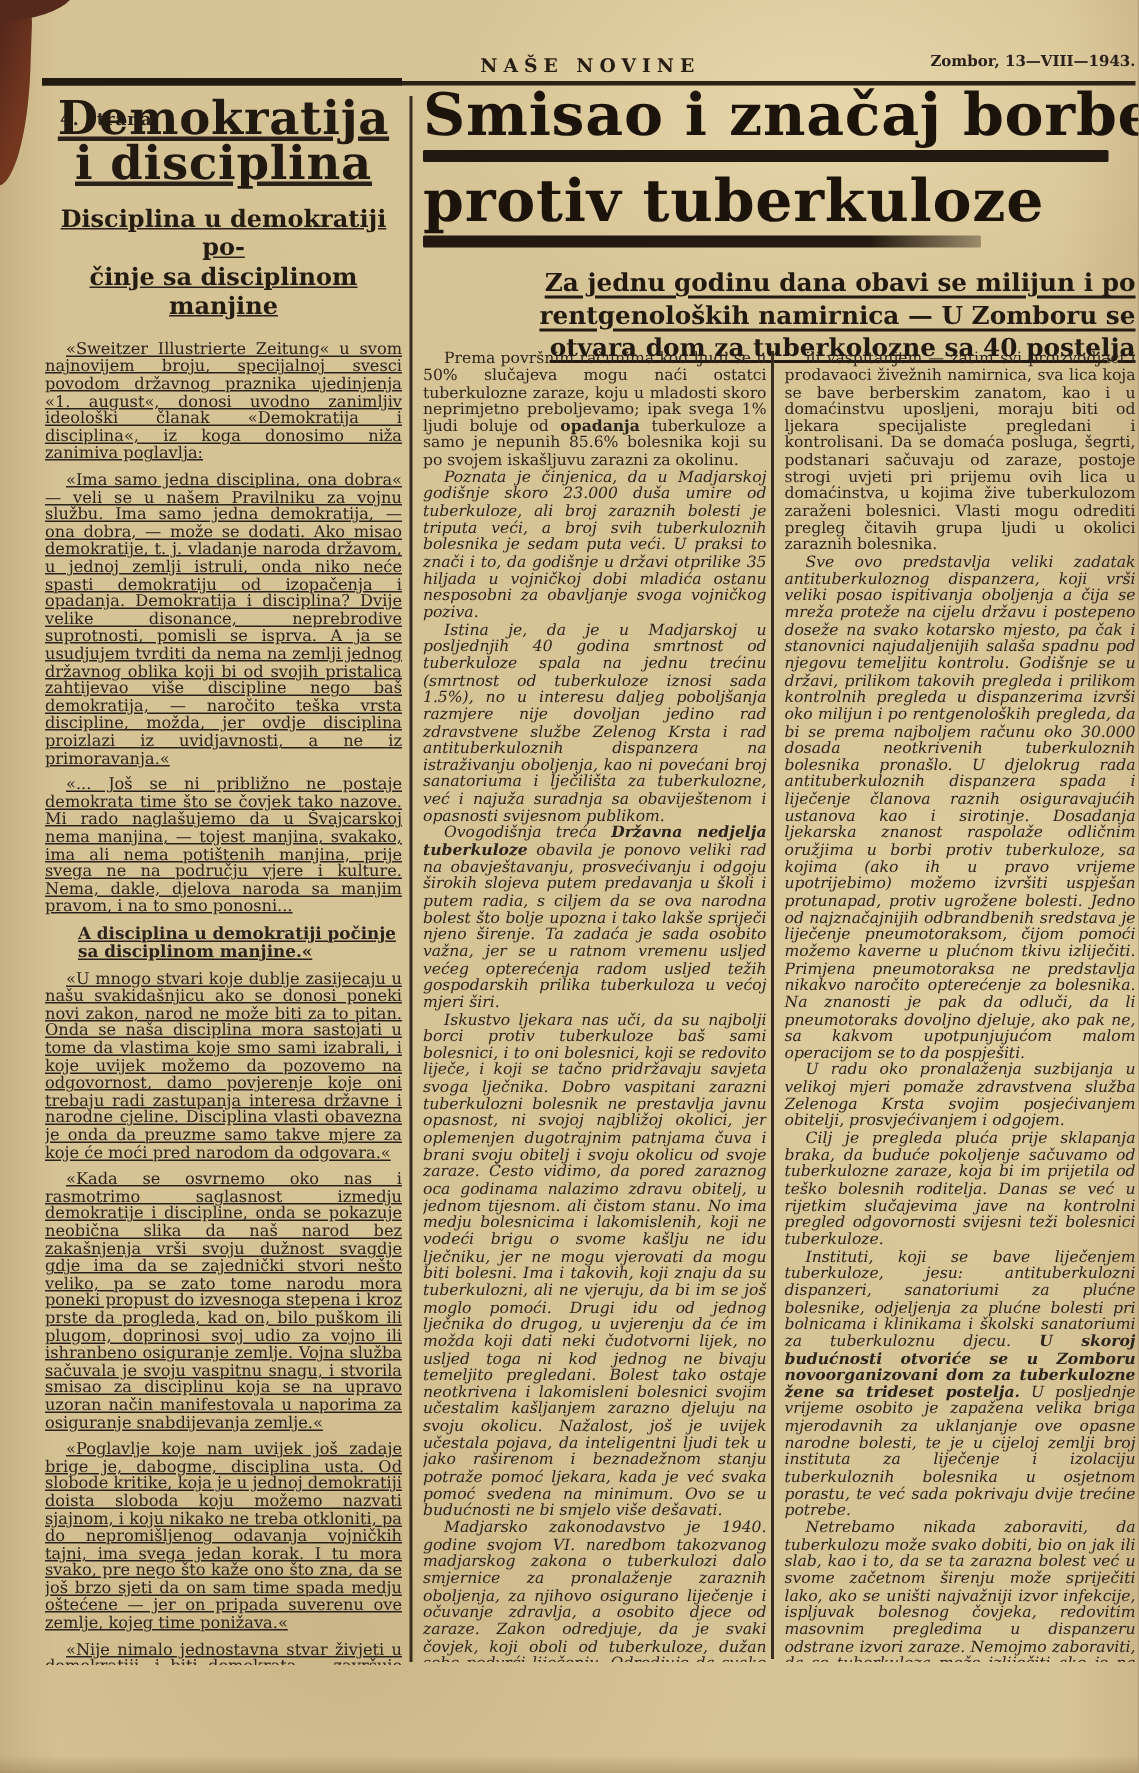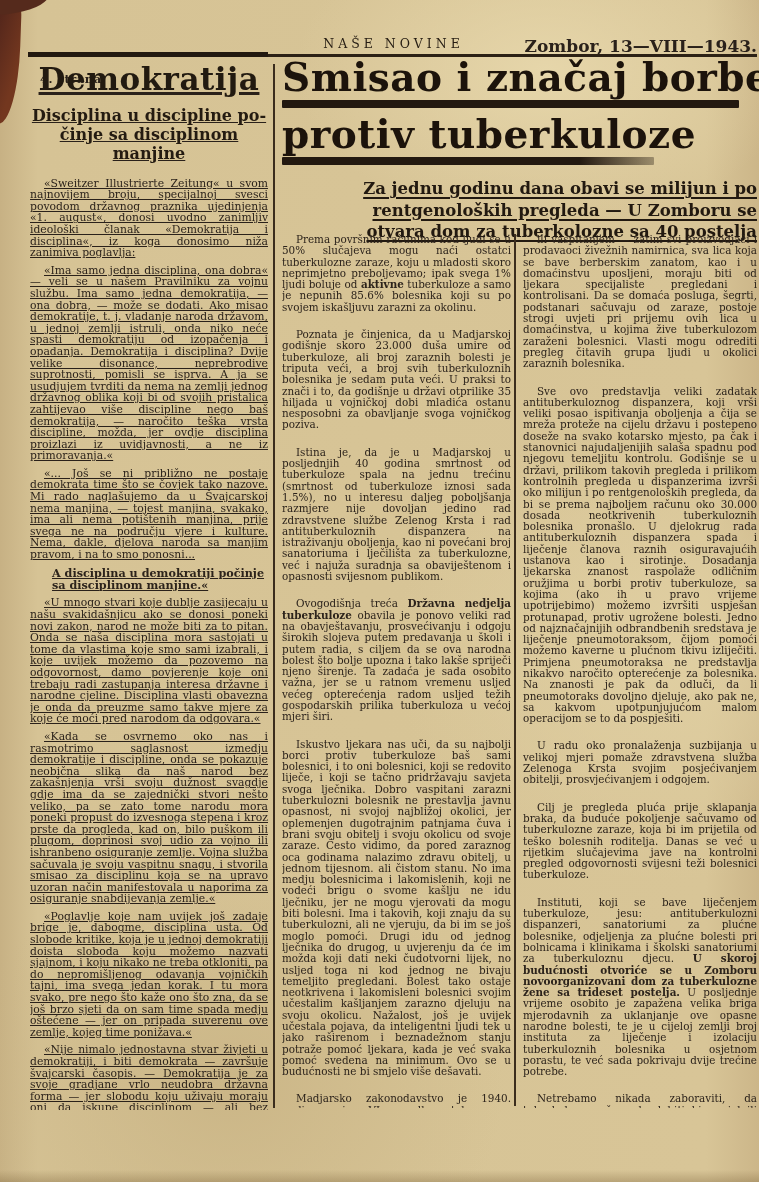--- a/index.html
+++ b/index.html
@@ -18,22 +18,22 @@
     background:linear-gradient(180deg,rgba(0,0,0,0),rgba(110,85,45,.30));}
   
   .blob1{position:absolute;left:-12px;top:-18px;width:32px;height:142px;
     background:linear-gradient(105deg,#53261b 25%,#73371f 75%);
     border-radius:0 20px 60% 35% / 0 34px 55% 42%;transform:rotate(2deg);}
   .blob2{position:absolute;left:-10px;top:-12px;width:60px;height:24px;
     background:#552a1c;border-radius:0 45% 65% 25%;transform:rotate(-9deg);}
   
   .header{position:absolute;left:30px;top:36px;width:727px;height:17px;}
   .pageno{position:absolute;left:10px;top:2px;font-size:11.5px;font-weight:bold;letter-spacing:.5px;margin-top:34px;}
-  .masthead{position:absolute;left:0;right:0;top:0;text-align:center;font-size:12.5px;font-weight:normal;letter-spacing:4px;color:#261d13;}
-  .dateline{position:absolute;right:0;top:0;font-size:17px;font-weight:bold;}
+  .masthead{position:absolute;left:0;right:0;top:0;text-align:center;font-size:12.5px;font-weight:bold;letter-spacing:4px;color:#261d13;}
+  .dateline{position:absolute;right:0;top:0;font-size:10px;font-weight:bold;}
   .header-rule{position:absolute;left:28px;top:54px;width:729px;height:3px;background:#2c2115;}
   .header-rule-left{position:absolute;left:0;top:-2px;width:240px;height:5px;background:#221910;display:block;}
   
   .left-col{position:absolute;left:30px;top:64px;width:238px;height:1046px;overflow:hidden;text-decoration:underline;}
   .lc-title{margin:0 0 4px;text-align:center;font-size:31px;line-height:.97;letter-spacing:.5px;font-weight:bold;color:#221a10;}
   .tline{display:block;}
   .lc-sub{margin:12px 0 0;text-align:center;font-size:16px;line-height:1.2;font-weight:bold;color:#241b11;}
   .sline{display:block;}
   .body-col{text-align:justify;color:#2c231b;}
   .left-col .body-col{margin-top:14px;font-size:10.8px;line-height:11.6px;}
@@ -50,44 +50,45 @@
   .hl-bar{height:8px;background:#231910;margin:3px 0 7px;border-radius:1px;}
   .hl-bar1{width:457px;}
   .hl-bar2{width:372px;background:linear-gradient(90deg,#231910 80%,rgba(35,25,16,.35));}
   .subdeck{margin:13px 0 0 56px;font-size:16.5px;font-weight:bold;line-height:21.5px;color:#221910;text-align:right;}
   .sd-line span{text-decoration:underline;text-decoration-thickness:2px;text-underline-offset:3px;}
   .cols{position:absolute;left:0;top:176px;width:475px;height:874px;}
   .mcol1{position:absolute;left:0;top:0;width:229px;height:874px;overflow:hidden;}
   .vrule-mid{position:absolute;left:232px;top:0;height:872px;}
   .mcol2{position:absolute;left:241px;top:0;width:234px;height:874px;overflow:hidden;}
   .cols .body-col{font-size:10.4px;line-height:11.3px;}
-  .cols .para + .para{margin-top:16px;}
+  .cols .para + .para{margin-top:0;font-style:italic;}
 </style>
 </head>
 <body>
 
 <div class="page">
   <div class="blob1"></div>
   <div class="blob2"></div>
 
   <div class="header">
     <span class="pageno">4. strana.</span>
     <span class="masthead">NAŠE NOVINE</span>
     <span class="dateline">Zombor, 13—VIII—1943.</span>
   </div>
   <div class="header-rule">
     <span class="header-rule-left"></span>
   </div>
 
   <div class="left-col">
     <h1 class="lc-title">
       <span class="tline">Demokratija</span>
+      <span class="tline">i disciplina</span>
     </h1>
     <h2 class="lc-sub">
-      <span class="sline">Disciplina u discipline po-</span>
+      <span class="sline">Disciplina u demokratiji po-</span>
       <span class="sline">činje sa disciplinom manjine</span>
     </h2>
     <div class="body-col">
         <p class="para"><span>«Sweitzer Illustrierte Zeitung« u svom najnovijem broju, specijalnoj svesci povodom državnog praznika ujedinjenja «1. august«, donosi uvodno zanimljiv ideološki članak «Demokratija i disciplina«, iz koga donosimo niža zanimiva poglavlja:</span></p>
         <p class="para"><span>«Ima samo jedna disciplina, ona dobra« — veli se u našem Pravilniku za vojnu službu. Ima samo jedna demokratija, — ona dobra, — može se dodati. Ako misao demokratije, t. j. vladanje naroda državom, u jednoj zemlji istruli, onda niko neće spasti demokratiju od izopačenja i opadanja. Demokratija i disciplina? Dvije velike disonance, neprebrodive suprotnosti, pomisli se isprva. A ja se usudjujem tvrditi da nema na zemlji jednog državnog oblika koji bi od svojih pristalica zahtijevao više discipline nego baš demokratija, — naročito teška vrsta discipline, možda, jer ovdje disciplina proizlazi iz uvidjavnosti, a ne iz primoravanja.«</span></p>
         <p class="para"><span>«... Još se ni približno ne postaje demokrata time što se čovjek tako nazove. Mi rado naglašujemo da u Švajcarskoj nema manjina, — tojest manjina, svakako, ima ali nema potištenih manjina, prije svega ne na području vjere i kulture. Nema, dakle, djelova naroda sa manjim pravom, i na to smo ponosni...</span></p>
         <p class="para subhead"><span class="b">A disciplina u demokratiji počinje sa disciplinom manjine.«</span></p>
         <p class="para"><span>«U mnogo stvari koje dublje zasijecaju u našu svakidašnjicu ako se donosi poneki novi zakon, narod ne može biti za to pitan. Onda se naša disciplina mora sastojati u tome da vlastima koje smo sami izabrali, i koje uvijek možemo da pozovemo na odgovornost, damo povjerenje koje oni trebaju radi zastupanja interesa državne i narodne cjeline. Disciplina vlasti obavezna je onda da preuzme samo takve mjere za koje će moći pred narodom da odgovara.«</span></p>
         <p class="para"><span>«Kada se osvrnemo oko nas i rasmotrimo saglasnost izmedju demokratije i discipline, onda se pokazuje neobična slika da naš narod bez zakašnjenja vrši svoju dužnost svagdje gdje ima da se zajednički stvori nešto veliko, pa se zato tome narodu mora poneki propust do izvesnoga stepena i kroz prste da progleda, kad on, bilo puškom ili plugom, doprinosi svoj udio za vojno ili ishranbeno osiguranje zemlje. Vojna služba sačuvala je svoju vaspitnu snagu, i stvorila smisao za disciplinu koja se na upravo uzoran način manifestovala u naporima za osiguranje snabdijevanja zemlje.«</span></p>
         <p class="para"><span>«Poglavlje koje nam uvijek još zadaje brige je, dabogme, disciplina usta. Od slobode kritike, koja je u jednoj demokratiji doista sloboda koju možemo nazvati sjajnom, i koju nikako ne treba otkloniti, pa do nepromišljenog odavanja vojničkih tajni, ima svega jedan korak. I tu mora svako, pre nego što kaže ono što zna, da se još brzo sjeti da on sam time spada medju oštećene — jer on pripada suverenu ove zemlje, kojeg time ponižava.«</span></p>
@@ -99,26 +100,26 @@
 
   <div class="main">
     <div>
       <div class="hl-line">Smisao i značaj borbe</div>
       <div class="hl-bar hl-bar1"></div>
       <div class="hl-line">protiv tuberkuloze</div>
       <div class="hl-bar hl-bar2"></div>
     </div>
     <div class="subdeck">
       <div class="sd-line"><span>Za jednu godinu dana obavi se milijun i po</span></div>
-      <div class="sd-line"><span>rentgenoloških pregleda — U Zomboru se</span></div>
+      <div class="sd-line"><span>rentgenoloških namirnica — U Zomboru se</span></div>
       <div class="sd-line"><span>otvara dom za tuberkolozne sa 40 postelja</span></div>
     </div>
     <div class="cols">
       <div class="body-col mcol1">
-          <p class="para"><span>Prema površnim računima kod ljudi se u 50% slučajeva mogu naći ostatci tuberkulozne zaraze, koju u mladosti skoro neprimjetno preboljevamo; ipak svega 1% ljudi boluje od </span><span class="b">aktivne</span><span> tuberkuloze a samo je nepunih 85.6% bolesnika koji su po svojem iskašljuvu zarazni za okolinu.</span></p>
+          <p class="para"><span>Prema površnim računima kod ljudi se u 50% slučajeva mogu naći ostatci tuberkulozne zaraze, koju u mladosti skoro neprimjetno preboljevamo; ipak svega 1% ljudi boluje od </span><span class="b">opadanja</span><span> tuberkuloze a samo je nepunih 85.6% bolesnika koji su po svojem iskašljuvu zarazni za okolinu.</span></p>
           <p class="para"><span>Poznata je činjenica, da u Madjarskoj godišnje skoro 23.000 duša umire od tuberkuloze, ali broj zaraznih bolesti je triputa veći, a broj svih tuberkuloznih bolesnika je sedam puta veći. U praksi to znači i to, da godišnje u državi otprilike 35 hiljada u vojničkoj dobi mladića ostanu nesposobni za obavljanje svoga vojničkog poziva.</span></p>
           <p class="para"><span>Istina je, da je u Madjarskoj u posljednjih 40 godina smrtnost od tuberkuloze spala na jednu trećinu (smrtnost od tuberkuloze iznosi sada 1.5%), no u interesu daljeg poboljšanja razmjere nije dovoljan jedino rad zdravstvene službe Zelenog Krsta i rad antituberkuloznih dispanzera na istraživanju oboljenja, kao ni povećani broj sanatoriuma i lječilišta za tuberkulozne, već i najuža suradnja sa obaviještenom i opasnosti svijesnom publikom.</span></p>
           <p class="para"><span>Ovogodišnja treća </span><span class="b">Državna nedjelja tuberkuloze</span><span> obavila je ponovo veliki rad na obavještavanju, prosvećivanju i odgoju širokih slojeva putem predavanja u školi i putem radia, s ciljem da se ova narodna bolest što bolje upozna i tako lakše spriječi njeno širenje. Ta zadaća je sada osobito važna, jer se u ratnom vremenu usljed većeg opterećenja radom usljed težih gospodarskih prilika tuberkuloza u većoj mjeri širi.</span></p>
           <p class="para"><span>Iskustvo ljekara nas uči, da su najbolji borci protiv tuberkuloze baš sami bolesnici, i to oni bolesnici, koji se redovito liječe, i koji se tačno pridržavaju savjeta svoga lječnika. Dobro vaspitani zarazni tuberkulozni bolesnik ne prestavlja javnu opasnost, ni svojoj najbližoj okolici, jer oplemenjen dugotrajnim patnjama čuva i brani svoju obitelj i svoju okolicu od svoje zaraze. Često vidimo, da pored zaraznog oca godinama nalazimo zdravu obitelj, u jednom tijesnom. ali čistom stanu. No ima medju bolesnicima i lakomislenih, koji ne vodeći brigu o svome kašlju ne idu lječniku, jer ne mogu vjerovati da mogu biti bolesni. Ima i takovih, koji znaju da su tuberkulozni, ali ne vjeruju, da bi im se još moglo pomoći. Drugi idu od jednog lječnika do drugog, u uvjerenju da će im možda koji dati neki čudotvorni lijek, no usljed toga ni kod jednog ne bivaju temeljito pregledani. Bolest tako ostaje neotkrivena i lakomisleni bolesnici svojim učestalim kašljanjem zarazno djeluju na svoju okolicu. Nažalost, još je uvijek učestala pojava, da inteligentni ljudi tek u jako raširenom i beznadežnom stanju potraže pomoć ljekara, kada je već svaka pomoć svedena na minimum. Ovo se u budućnosti ne bi smjelo više dešavati.</span></p>
           <p class="para"><span>Madjarsko zakonodavstvo je 1940. godine svojom VI. naredbom takozvanog madjarskog zakona o tuberkulozi dalo smjernice za pronalaženje zaraznih oboljenja, za njihovo osigurano liječenje i očuvanje zdravlja, a osobito djece od zaraze. Zakon odredjuje, da je svaki čovjek, koji oboli od tuberkuloze, dužan sebe podvrći liječenju. Odredjuje da svako dijete mora biti pregledano da se ustanovi, da li nije zadobio tuberkulozno oboljenje, i to prvi put u zabavištu zatim u šestoj, desetoj i petnaestoj godini života. Zakon nadalje odredjuje, da svako lice koje se zdravstvenom slušbom bavi — odgojem</span></p>
         </div>
       <div class="vrule vrule-mid"></div>
       <div class="body-col mcol2">
           <p class="para"><span>ili vaspitanjem — zatim svi proizvodjači i prodavaoci živežnih namirnica, sva lica koja se bave berberskim zanatom, kao i u domaćinstvu uposljeni, moraju biti od ljekara specijaliste pregledani i kontrolisani. Da se domaća posluga, šegrti, podstanari sačuvaju od zaraze, postoje strogi uvjeti pri prijemu ovih lica u domaćinstva, u kojima žive tuberkulozom zaraženi bolesnici. Vlasti mogu odrediti pregleg čitavih grupa ljudi u okolici zaraznih bolesnika.</span></p>
           <p class="para"><span>Sve ovo predstavlja veliki zadatak antituberkuloznog dispanzera, koji vrši veliki posao ispitivanja oboljenja a čija se mreža proteže na cijelu državu i postepeno doseže na svako kotarsko mjesto, pa čak i stanovnici najudaljenijih salaša spadnu pod njegovu temeljitu kontrolu. Godišnje se u državi, prilikom takovih pregleda i prilikom kontrolnih pregleda u dispanzerima izvrši oko milijun i po rentgenoloških pregleda, da bi se prema najboljem računu oko 30.000 dosada neotkrivenih tuberkuloznih bolesnika pronašlo. U djelokrug rada antituberkuloznih dispanzera spada i liječenje članova raznih osiguravajućih ustanova kao i sirotinje. Dosadanja ljekarska znanost raspolaže odličnim oružjima u borbi protiv tuberkuloze, sa kojima (ako ih u pravo vrijeme upotrijebimo) možemo izvršiti uspješan protunapad, protiv ugrožene bolesti. Jedno od najznačajnijih odbrandbenih sredstava je liječenje pneumotoraksom, čijom pomoći možemo kaverne u plućnom tkivu izliječiti. Primjena pneumotoraksa ne predstavlja nikakvo naročito opterećenje za bolesnika. Na znanosti je pak da odluči, da li pneumotoraks dovoljno djeluje, ako pak ne, sa kakvom upotpunjujućom malom operacijom se to da pospješiti.</span></p>

